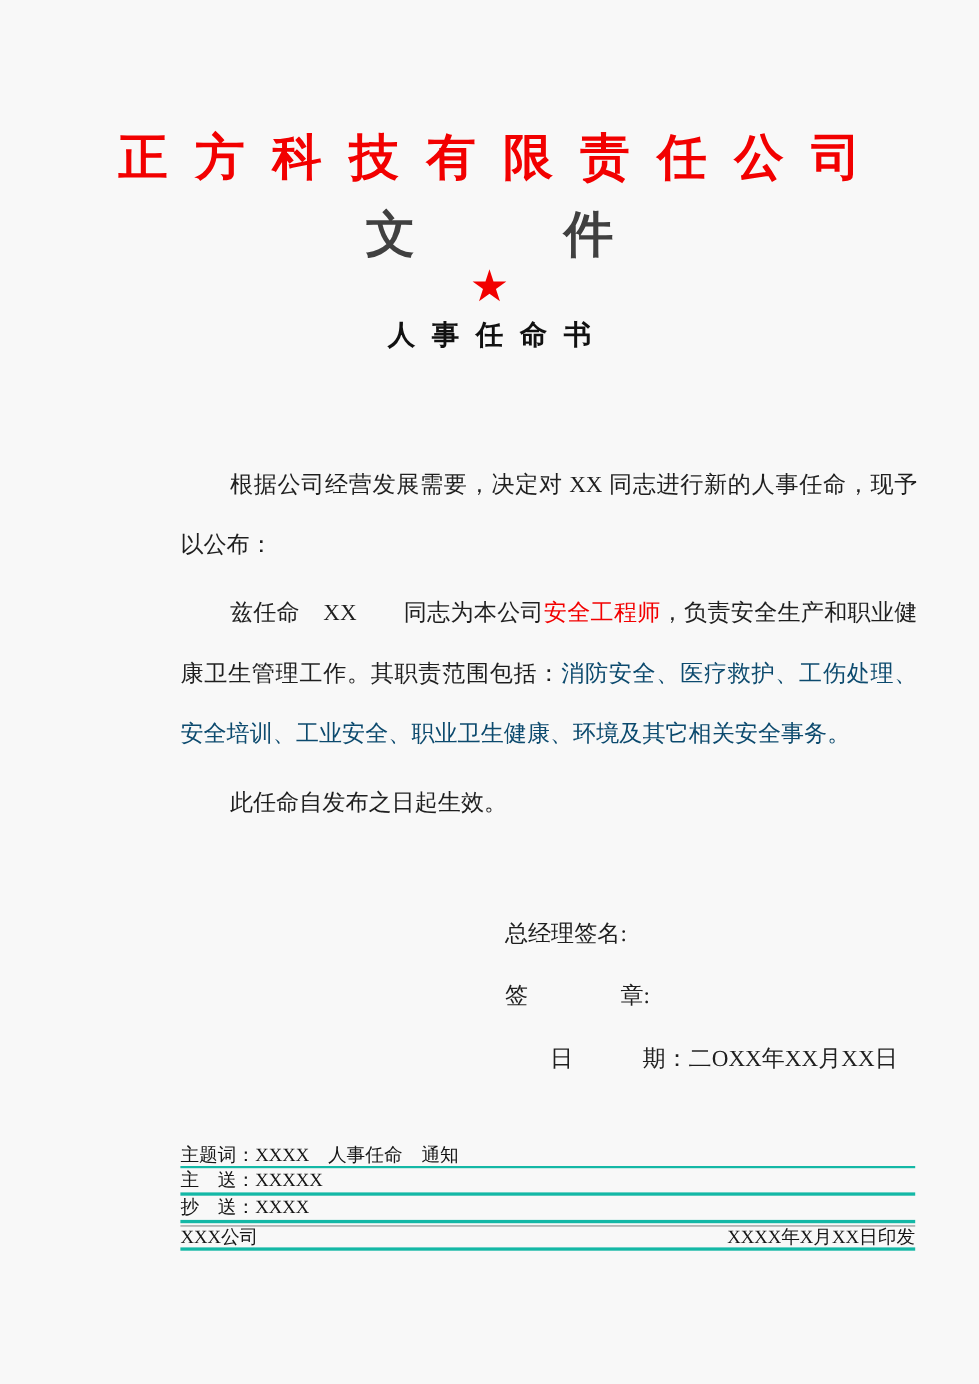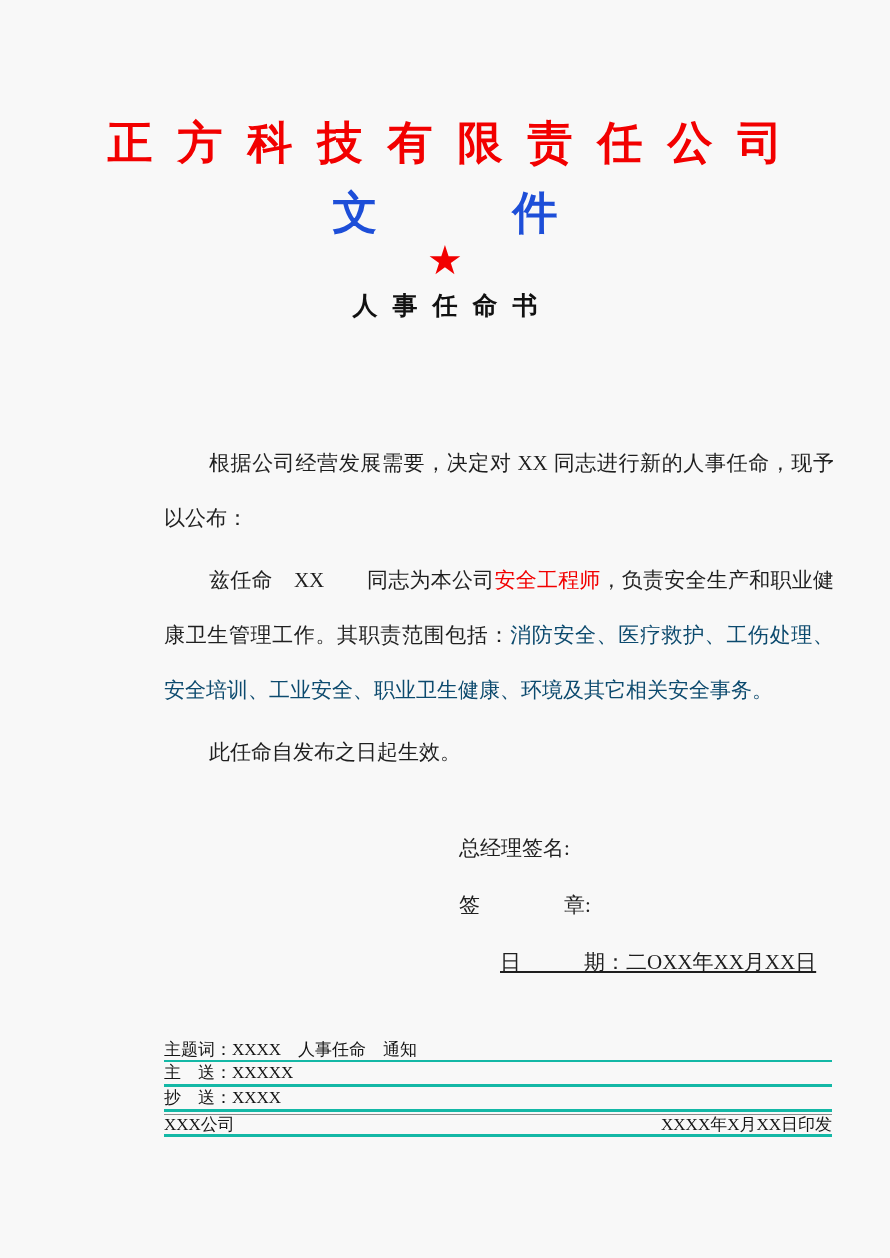--- a/index.html
+++ b/index.html
@@ -23,21 +23,21 @@
     color: #f20000;
     letter-spacing: 25px;
     padding-left: 25px;   
     line-height: 50px;
     white-space: nowrap;
   }
   .file-word {
     margin-top: 20px;
     font-size: 45px;
     font-weight: bold;
-    color: #1d4ed8;
+    color: #404040;
     line-height: 50px;
     white-space: pre;
   }
   .doc-number {
     margin-top: 12px;
     font-size: 17px;
     line-height: 22px;
     color: #1f1f1f;
     letter-spacing: 1px;
   }
@@ -56,35 +56,35 @@
     padding-left: 15px;
     line-height: 30px;
     font-family: "Liberation Sans", "DejaVu Sans", sans-serif;
     color: #111;
     white-space: nowrap;
   }
 
   
   .doc-body {
     position: absolute;
-    top: 436px;
+    top: 413px;
     left: 132px;
     width: 670px;
     font-size: 21px;
     line-height: 55px;
     text-align: justify;
   }
   .doc-body p { margin: 0 0 7px 0; text-indent: 45px; }
   .red-text  { color: #f20000; }
   .blue-text { color: #0c4a6e; }
 
   
   .signature { position: absolute; left: 427px; top: 833px; font-size: 21px; }
   .sig-row { line-height: 30px; margin-bottom: 27px; white-space: pre; }
-  .sig-row.date-row { margin-left: 41px; text-decoration: underline; }
+  .sig-row.date-row { margin-left: 41px; }
 
   
   .doc-footer {
     position: absolute;
     left: 132px;
     top: 1039px;
     width: 668px;
     font-size: 17px;
     color: #151515;
   }

